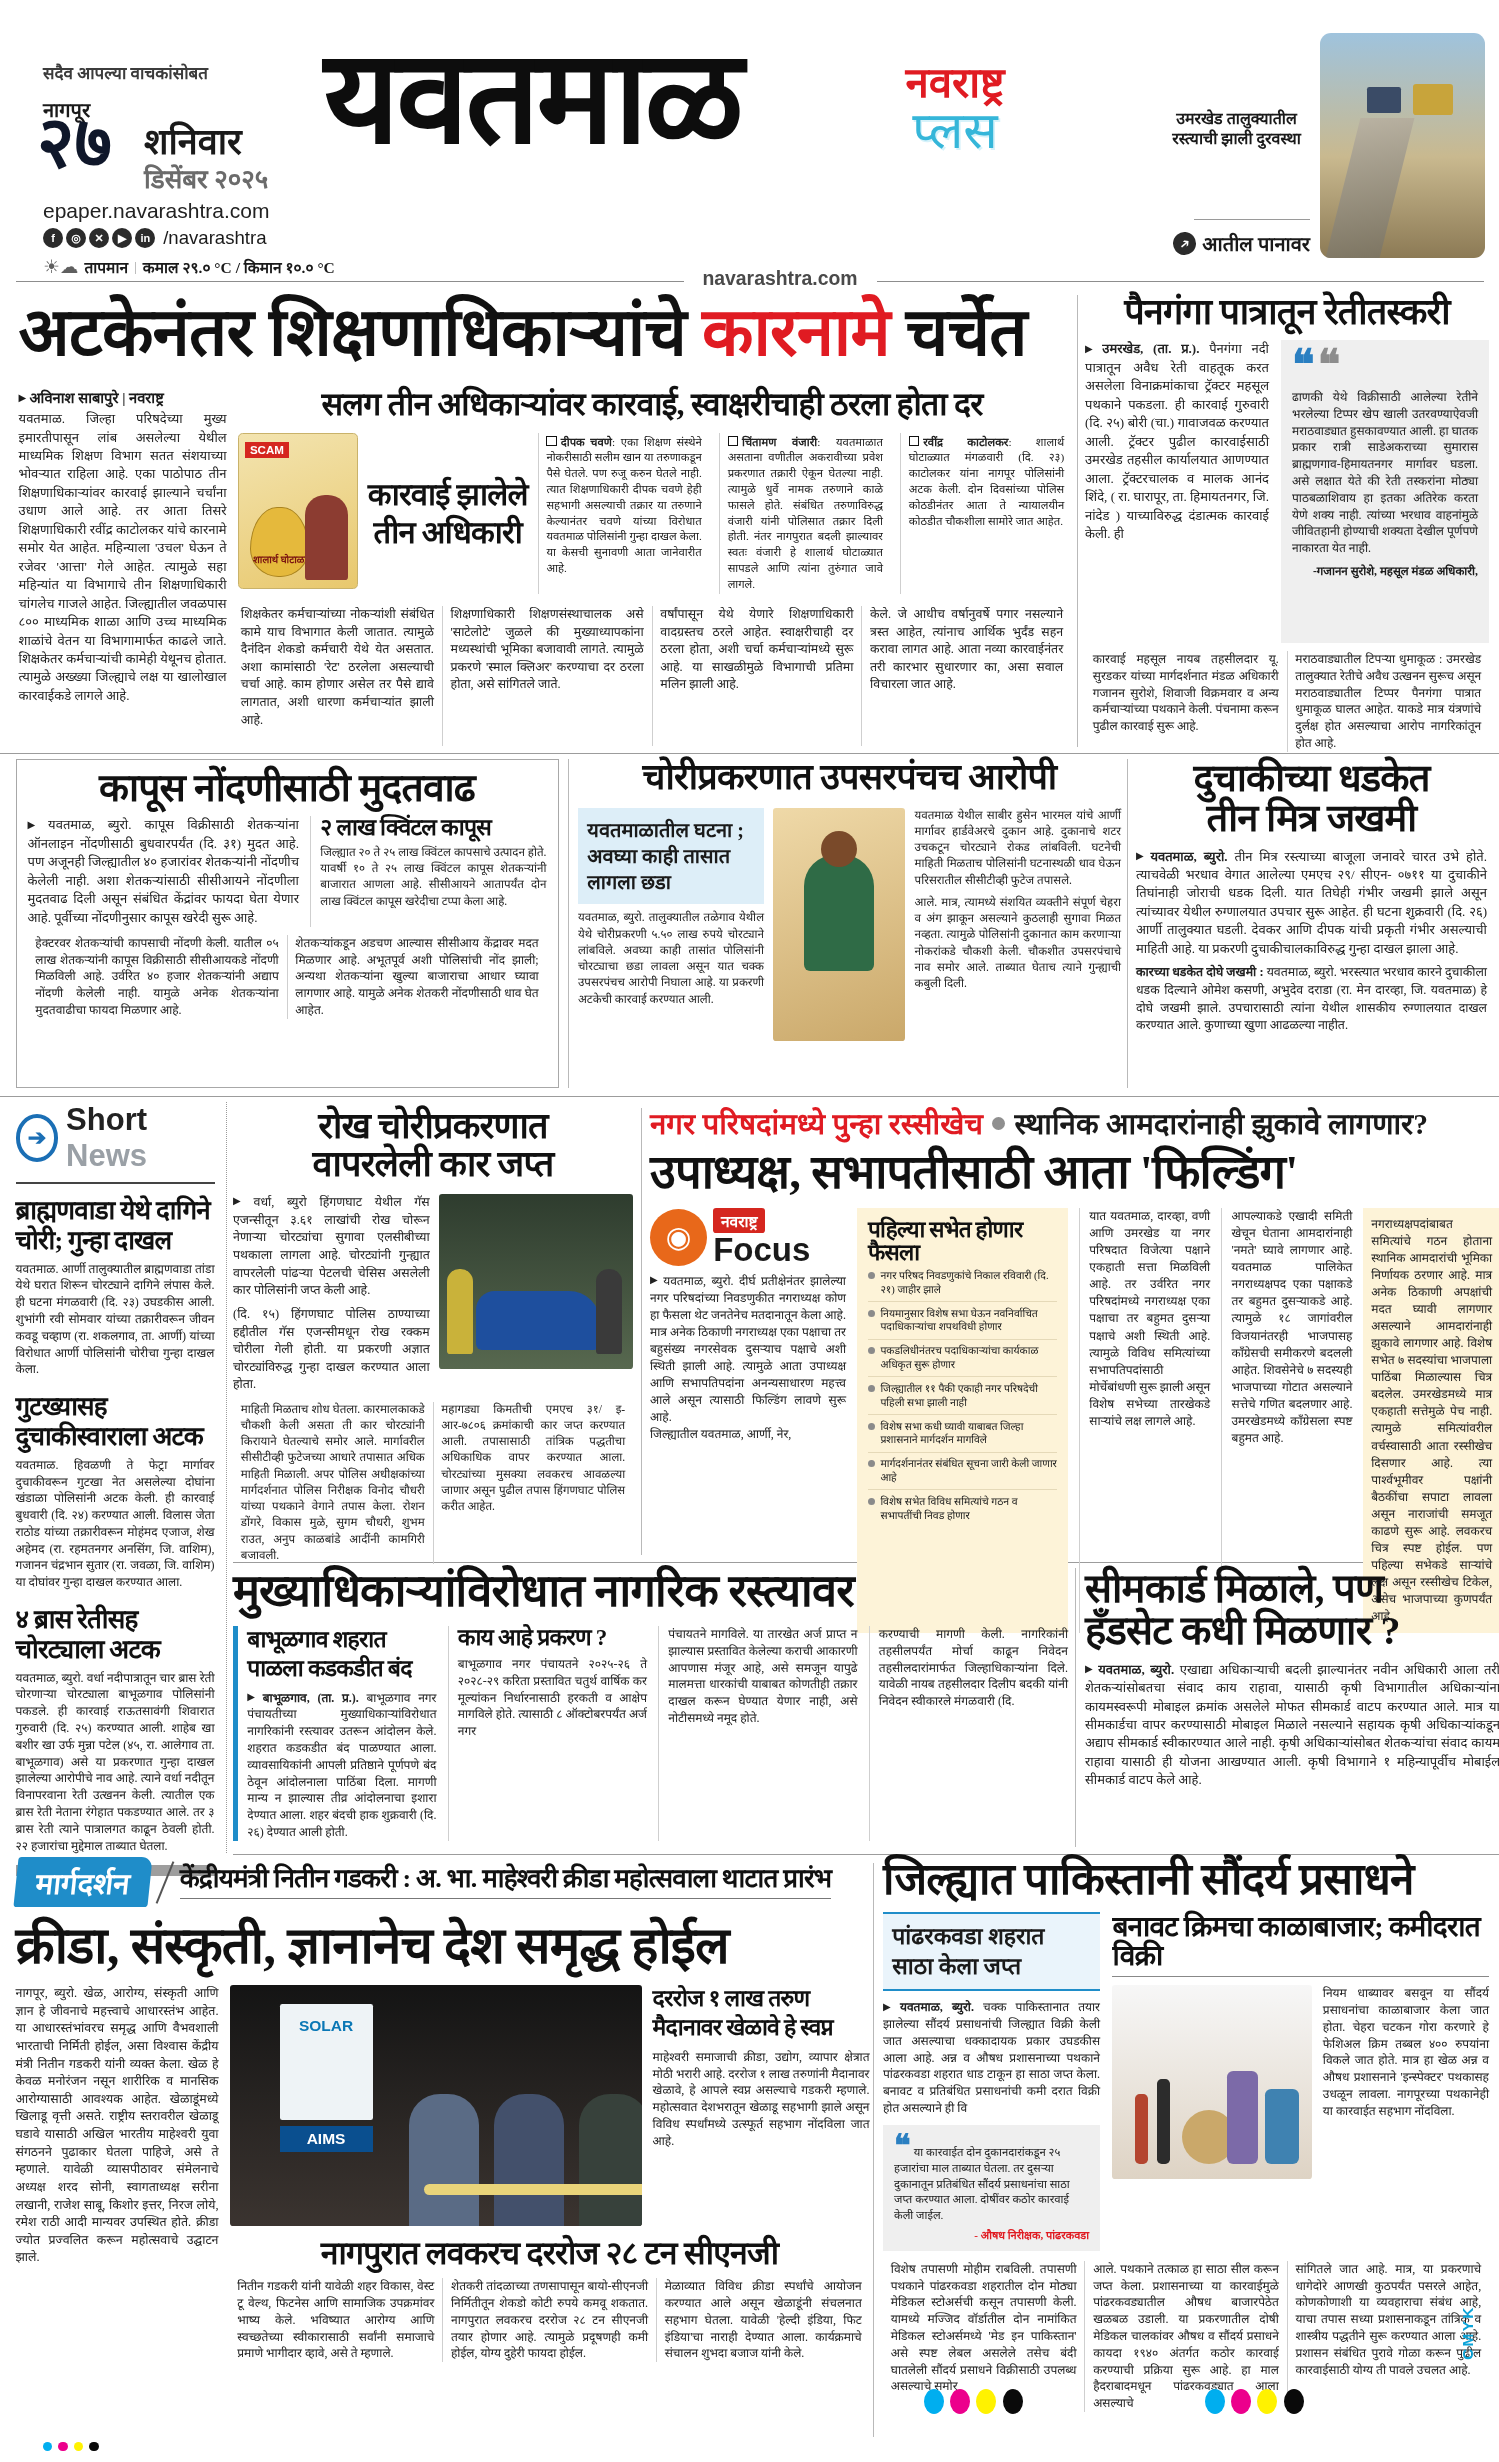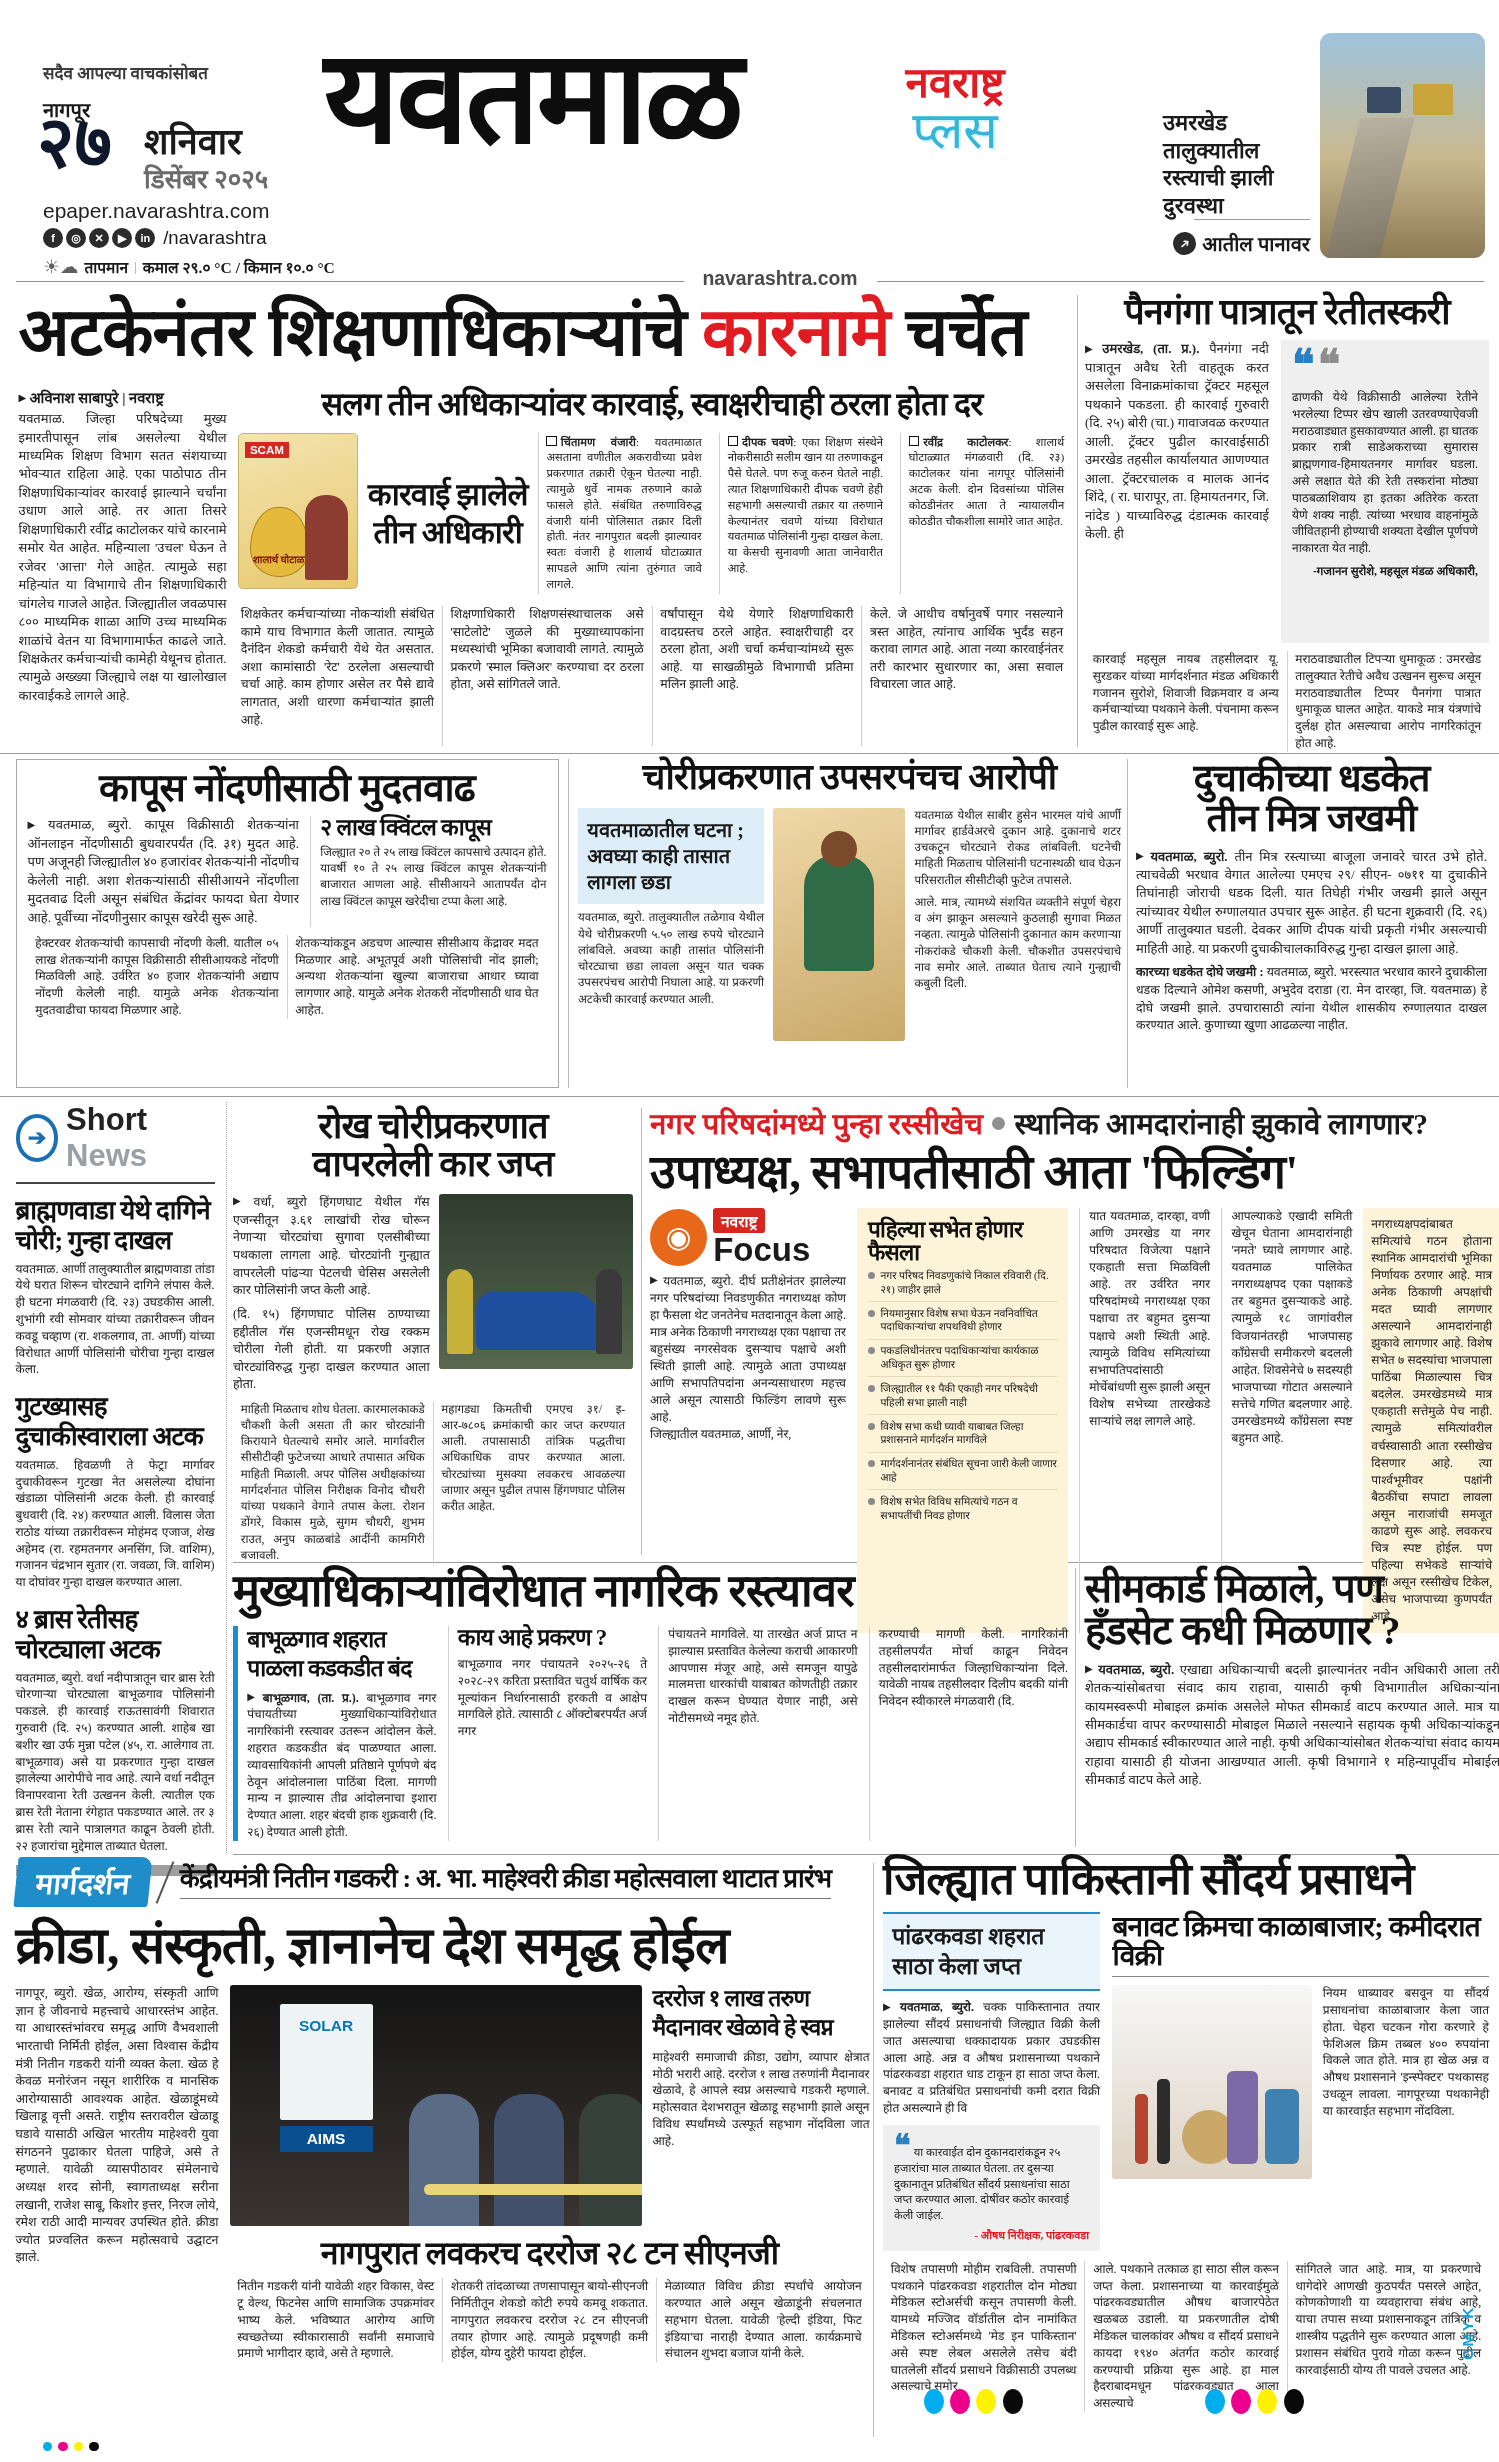--- a/index.html
+++ b/index.html
@@ -59,21 +59,21 @@
       <span style="color:#999;">|</span>
       <span style="font-size:15.5px;font-weight:bold;">कमाल २९.० °C / किमान १०.० °C</span>
     </div>
 
     <div class="abs" style="left:324px;top:33px;font-size:130px;font-weight:900;letter-spacing:-3.1px;line-height:1;color:#0d0d0d;">यवतमाळ</div>
     <div class="abs" style="left:885px;top:61px;width:140px;text-align:center;">
       <div style="font-size:42px;font-weight:900;color:#e01b22;line-height:1.05;">नवराष्ट्र</div>
       <div style="font-size:51px;font-weight:400;color:#35b6d9;line-height:1.05;text-shadow:1.6px 1.6px 0 #d6f2fa;">प्लस</div>
     </div>
 
-    <div class="abs" style="left:1163px;top:109px;width:147px;text-align:left;font-size:22px;font-weight:900;line-height:1.25;">उमरखेड तालुक्यातील रस्त्याची झाली दुरवस्था</div>
+    <div class="abs" style="left:1163px;top:109px;width:147px;text-align:center;font-size:16px;font-weight:900;line-height:1.25;">उमरखेड तालुक्यातील रस्त्याची झाली दुरवस्था</div>
     <div class="abs" style="left:1194px;top:219px;width:116px;border-top:1.6px solid #9a9a9a;"></div>
     <div class="abs" style="left:1163px;top:230px;width:147px;display:flex;justify-content:flex-end;align-items:center;gap:6.2px;">
       <span style="display:inline-flex;width:23px;height:23px;border-radius:50%;background:#2b2b2b;color:#fff;align-items:center;justify-content:center;font-size:12.4px;transform:rotate(-40deg);">➔</span>
       <span style="font-size:20px;font-weight:900;">आतील पानावर</span>
     </div>
     <div class="abs photo" style="left:1320px;top:33px;width:165px;height:225px;border-radius:11px;">
       <div class="abs" style="left:23px;top:85px;width:54px;height:140px;background:linear-gradient(170deg,#b9b2a2,#7d7562);transform:skewX(-14deg);"></div>
       <div class="abs" style="left:47px;top:54px;width:34px;height:26px;background:#3a4b66;border-radius:2.3px;"></div>
       <div class="abs" style="left:93px;top:51px;width:40px;height:31px;background:#c8a43b;border-radius:3.1px;"></div>
     </div>
@@ -98,24 +98,24 @@
 
     <div class="abs" style="left:238px;top:144px;width:834px;height:161px;display:flex;gap:9.3px;">
       <div style="flex:0 0 118px;height:154px;background:linear-gradient(160deg,#f3e4b0,#e8c86d);border:0.8px solid #c9b26a;border-radius:4.7px;position:relative;">
         <div style="position:absolute;left:6.2px;top:7.8px;background:#d5261f;color:#fff;font-weight:900;font-size:11.6px;padding:1.6px 4.7px;font-family:'Liberation Sans',sans-serif;">SCAM</div>
         <div style="position:absolute;left:11px;bottom:11px;width:57px;height:68px;background:#e5b93c;border-radius:46% 46% 48% 48%/60% 60% 40% 40%;border:1.6px solid #a9831f;"></div>
         <div style="position:absolute;left:14px;bottom:23px;width:54px;color:#7a1410;font-weight:900;font-size:10px;text-align:center;line-height:1.15;">शालार्थ घोटाळा</div>
         <div style="position:absolute;right:9.3px;bottom:7.8px;width:43px;height:85px;background:#8c3c31;border-radius:20px 20px 3.1px 3.1px;"></div>
       </div>
       <div class="hl" style="flex:0 0 161px;font-size:31px;line-height:1.2;align-self:center;text-align:center;">कारवाई झालेले तीन अधिकारी</div>
       <div class="small" style="flex:1;border-left:0.8px solid #cfcfcf;padding:1.6px 7.8px;font-size:11.3px;">
+        <span class="sq"></span><span class="bold">दीपक चवणे</span><span>: एका शिक्षण संस्थेने नोकरीसाठी सलीम खान या तरुणाकडून पैसे घेतले. पण रुजू करुन घेतले नाही. त्यात शिक्षणाधिकारी दीपक चवणे हेही सहभागी असल्याची तक्रार या तरुणाने केल्यानंतर चवणे यांच्या विरोधात यवतमाळ पोलिसांनी गुन्हा दाखल केला. या केसची सुनावणी आता जानेवारीत आहे.</span>
+      </div>
+      <div class="small" style="flex:1;border-left:0.8px solid #cfcfcf;padding:1.6px 7.8px;font-size:11.3px;">
         <span class="sq"></span><span class="bold">चिंतामण वंजारी</span><span>: यवतमाळात असताना वणीतील अकरावीच्या प्रवेश प्रकरणात तक्रारी ऐकून घेतल्या नाही. त्यामुळे धुर्वे नामक तरुणाने काळे फासले होते. संबंधित तरुणाविरुद्ध वंजारी यांनी पोलिसात तक्रार दिली होती. नंतर नागपुरात बदली झाल्यावर स्वतः वंजारी हे शालार्थ घोटाळ्यात सापडले आणि त्यांना तुरुंगात जावे लागले.</span>
-      </div>
-      <div class="small" style="flex:1;border-left:0.8px solid #cfcfcf;padding:1.6px 7.8px;font-size:11.3px;">
-        <span class="sq"></span><span class="bold">दीपक चवणे</span><span>: एका शिक्षण संस्थेने नोकरीसाठी सलीम खान या तरुणाकडून पैसे घेतले. पण रुजू करुन घेतले नाही. त्यात शिक्षणाधिकारी दीपक चवणे हेही सहभागी असल्याची तक्रार या तरुणाने केल्यानंतर चवणे यांच्या विरोधात यवतमाळ पोलिसांनी गुन्हा दाखल केला. या केसची सुनावणी आता जानेवारीत आहे.</span>
       </div>
       <div class="small" style="flex:1;border-left:0.8px solid #cfcfcf;padding:1.6px 7.8px;font-size:11.3px;">
         <span class="sq"></span><span class="bold">रवींद्र काटोलकर</span><span>: शालार्थ घोटाळ्यात मंगळवारी (दि. २३) काटोलकर यांना नागपूर पोलिसांनी अटक केली. दोन दिवसांच्या पोलिस कोठडीनंतर आता ते न्यायालयीन कोठडीत चौकशीला सामोरे जात आहेत.</span>
       </div>
     </div>
 
     <div class="abs cols" style="left:233px;top:317px;width:838px;height:140px;">
       <div class="col body" style="font-size:12.4px;">शिक्षकेतर कर्मचाऱ्यांच्या नोकऱ्यांशी संबंधित कामे याच विभागात केली जातात. त्यामुळे दैनंदिन शेकडो कर्मचारी येथे येत असतात. अशा कामांसाठी 'रेट' ठरलेला असल्याची चर्चा आहे. काम होणार असेल तर पैसे द्यावे लागतात, अशी धारणा कर्मचाऱ्यांत झाली आहे.</div>
       <div class="col body" style="font-size:12.4px;">शिक्षणाधिकारी शिक्षणसंस्थाचालक असे 'साटेलोटे' जुळले की मुख्याध्यापकांना मध्यस्थांची भूमिका बजावावी लागते. त्यामुळे प्रकरणे 'स्माल क्लिअर' करण्याचा दर ठरला होता, असे सांगितले जाते.</div>
       <div class="col body" style="font-size:12.4px;">वर्षांपासून येथे येणारे शिक्षणाधिकारी वादग्रस्तच ठरले आहेत. स्वाक्षरीचाही दर ठरला होता, अशी चर्चा कर्मचाऱ्यांमध्ये सुरू आहे. या साखळीमुळे विभागाची प्रतिमा मलिन झाली आहे.</div>

